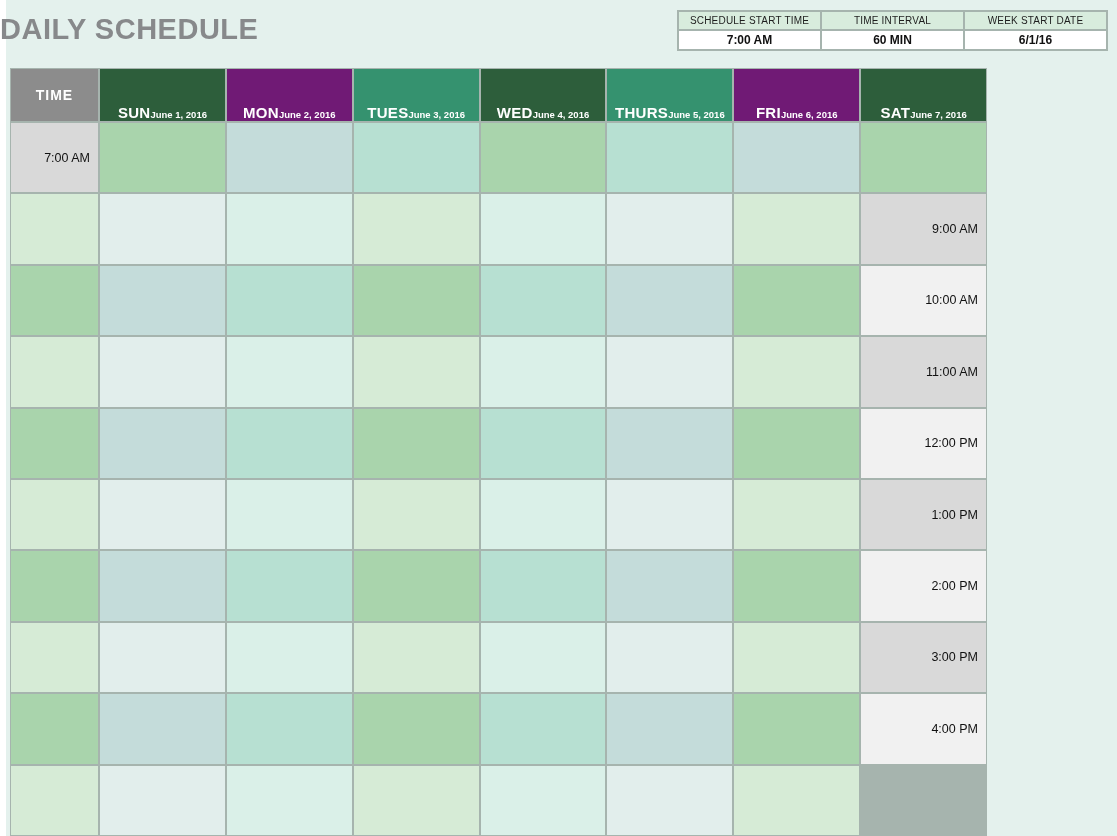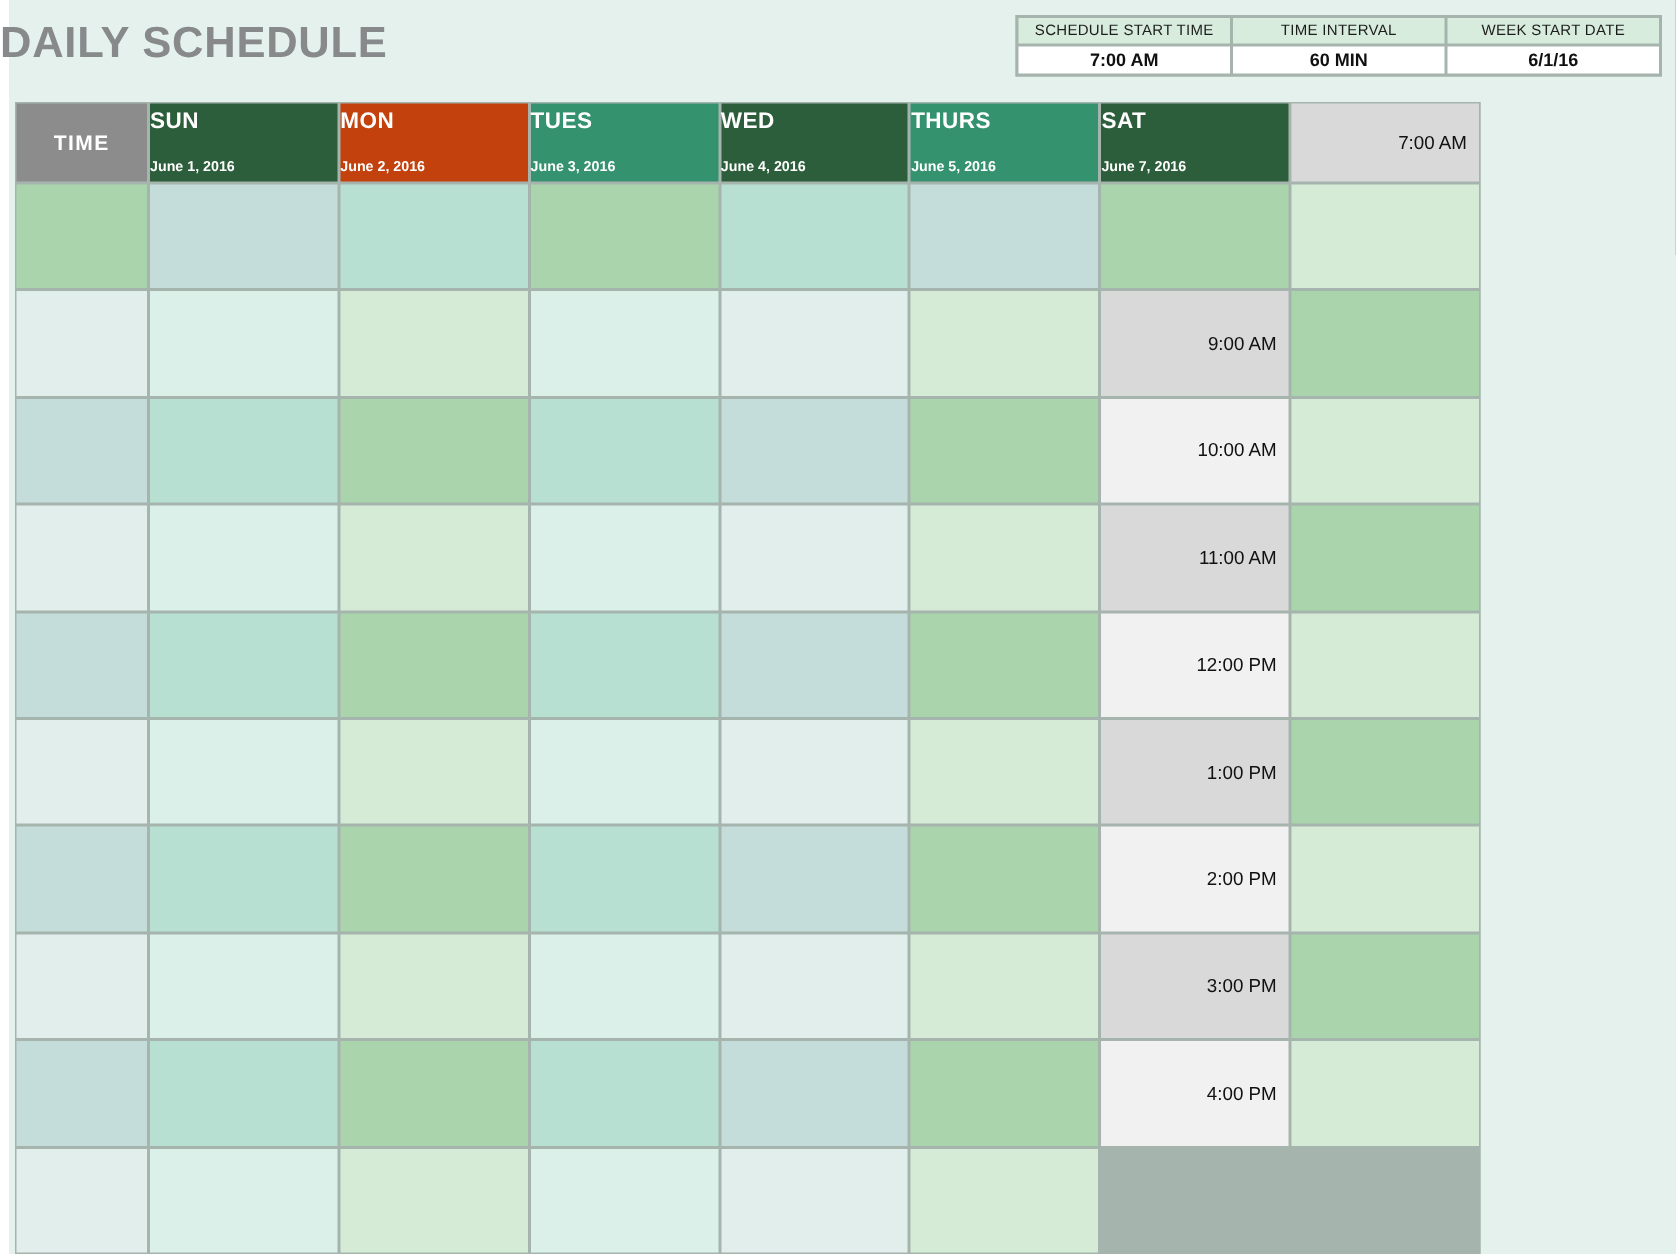--- a/index.html
+++ b/index.html
@@ -25,25 +25,25 @@
       font-size:12px;font-weight:bold;color:#101010}
   
   .schedule{
     position:absolute;left:10px;top:68px;width:977px;height:768px;
     display:grid;grid-template-columns:87px repeat(7,1fr);
     grid-template-rows:52px repeat(10,1fr);
     gap:2px;background:#a6b4ae;border:1px solid #a6b4ae;box-sizing:border-box;
   }
   .th-time{background:#8c8c8c;color:#fff;font-weight:bold;font-size:14px;
       letter-spacing:1px;display:flex;align-items:center;justify-content:center}
-  .dh{color:#fff;display:flex;flex-direction:column;align-items:flex-start;
+  .dh{color:#fff;display:flex;flex-direction:row;align-items:flex-end;
       justify-content:center;line-height:1.15;text-align:center}
   .dn{font-size:15px;font-weight:bold;letter-spacing:.3px}
   .dd{font-size:9.5px;font-weight:bold;margin-top:18px}
-  .hg{background:#2d5e3b}.hs{background:#c2410c}.ht{background:#35926f}
+  .hg{background:#2d5e3b}.hs{background:#701a75}.ht{background:#35926f}
   .tc{display:flex;align-items:center;justify-content:flex-end;
       padding-right:8px;box-sizing:border-box;font-size:12.5px;color:#111}
   .tc.d{background:#d9d9d9}.tc.l{background:#f1f1f1}
   .g.d{background:#a9d4ac}.g.l{background:#d6ebd6}
   .s.d{background:#c4dcda}.s.l{background:#e2eeec}
   .t.d{background:#b7e0d2}.t.l{background:#daf0e8}
 </style>
 </head>
 <body>
 
@@ -75,20 +75,24 @@
       <div class="dn">TUES</div>
       <div class="dd">June 3, 2016</div>
     </div>
   <div class="dh hg">
       <div class="dn">WED</div>
       <div class="dd">June 4, 2016</div>
     </div>
   <div class="dh ht">
       <div class="dn">THURS</div>
       <div class="dd">June 5, 2016</div>
+    </div>
+  <div class="dh hs">
+      <div class="dn">FRI</div>
+      <div class="dd">June 6, 2016</div>
     </div>
   <div class="dh hg">
       <div class="dn">SAT</div>
       <div class="dd">June 7, 2016</div>
     </div>
 
   <div class="tc d">7:00 AM</div>
   <div class="g d"></div>
   <div class="s d"></div>
   <div class="t d"></div>

